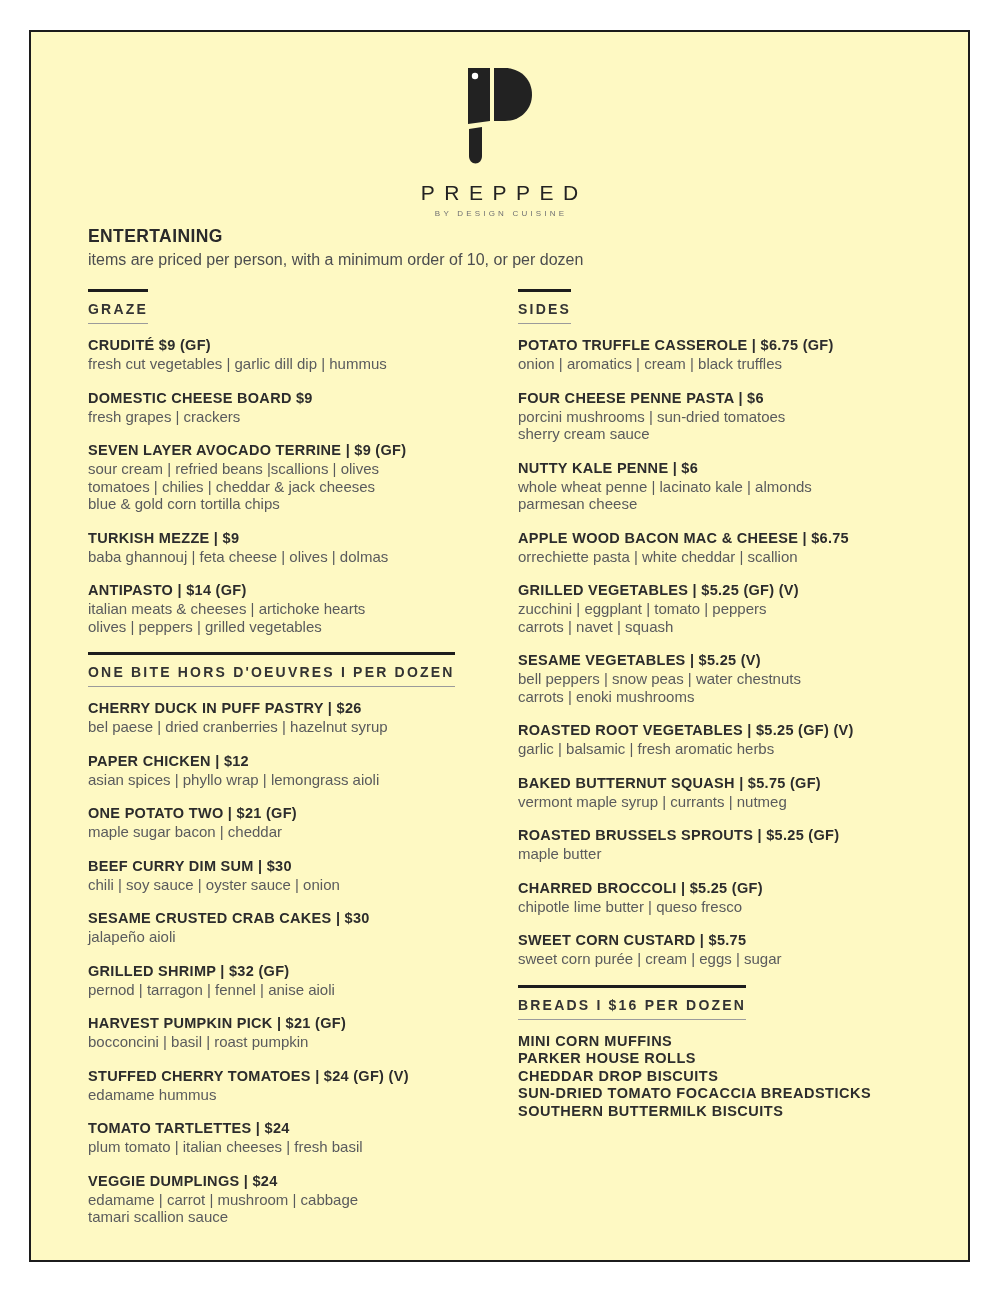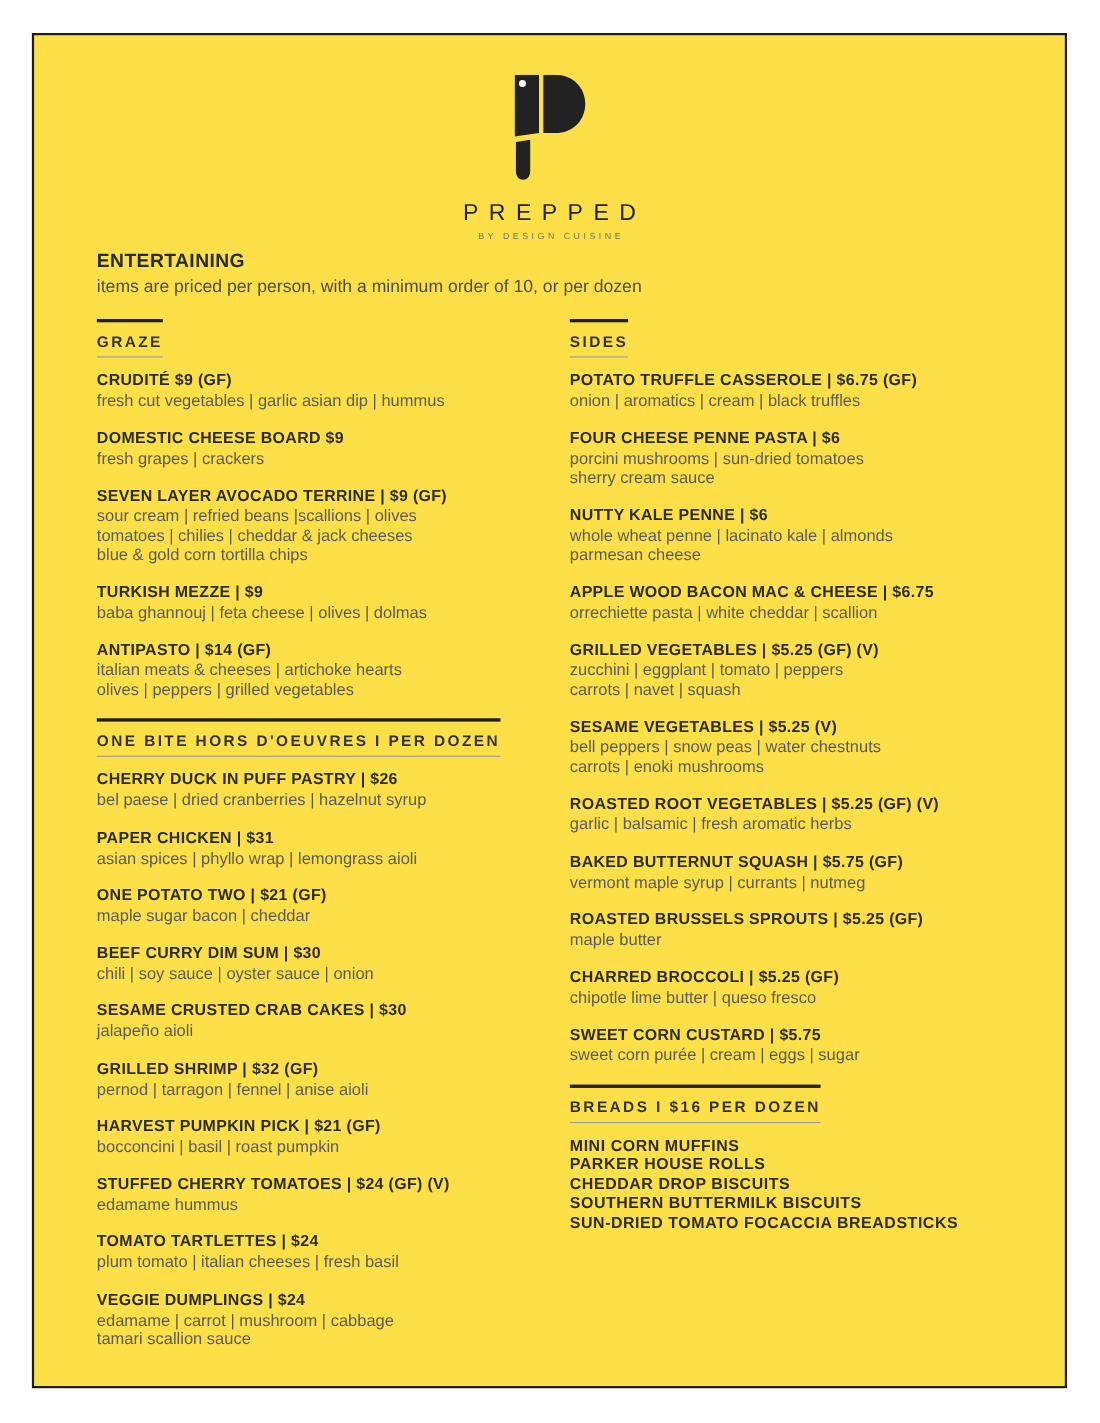--- a/index.html
+++ b/index.html
@@ -3,21 +3,21 @@
 <meta charset="utf-8">
 <style>
   html,body{margin:0;padding:0;}
   body{
     width:1000px;height:1294px;background:#ffffff;position:relative;
     font-family:"Liberation Sans", sans-serif;
     -webkit-font-smoothing:antialiased;
   }
   .frame{
     position:absolute;left:29px;top:30px;width:941px;height:1232px;
-    border:2px solid #1c1c1c;box-sizing:border-box;background:#fde047;overflow:hidden;
+    border:2px solid #1c1c1c;box-sizing:border-box;background:#fef9c3;overflow:hidden;
   }
   
   .brand{text-align:center;margin-top:36px;}
   .brand .logo{display:inline-block;}
   .wordmark{
     font-size:21px;letter-spacing:9.5px;padding-left:9.5px;color:#232323;
     font-weight:500;margin-top:13px;
   }
   .tagline{
     font-size:8px;letter-spacing:3.2px;padding-left:3.2px;color:#6f7072;
@@ -79,42 +79,42 @@
 
   <div class="intro">
     <h1>ENTERTAINING</h1>
     <p>items are priced per person, with a minimum order of 10, or per dozen</p>
   </div>
 
   <div class="columns">
     <div class="col-left" id="col-left">
         <section class="menu-section"><div class="sec-head"><div class="rule-thick"></div><h2 class="sec-title">GRAZE</h2><div class="rule-thin"></div></div><div class="menu-item">
             <h3 class="item-title">CRUDITÉ $9 (GF)</h3>
-            <div class="desc-line">fresh cut vegetables | garlic asian dip | hummus</div>
+            <div class="desc-line">fresh cut vegetables | garlic dill dip | hummus</div>
           </div><div class="menu-item">
             <h3 class="item-title">DOMESTIC CHEESE BOARD $9</h3>
             <div class="desc-line">fresh grapes | crackers</div>
           </div><div class="menu-item">
             <h3 class="item-title">SEVEN LAYER AVOCADO TERRINE | $9 (GF)</h3>
             <div class="desc-line">sour cream | refried beans |scallions | olives</div>
             <div class="desc-line">tomatoes | chilies | cheddar &amp; jack cheeses</div>
             <div class="desc-line">blue &amp; gold corn tortilla chips</div>
           </div><div class="menu-item">
             <h3 class="item-title">TURKISH MEZZE | $9</h3>
             <div class="desc-line">baba ghannouj | feta cheese | olives | dolmas</div>
           </div><div class="menu-item">
             <h3 class="item-title">ANTIPASTO | $14 (GF)</h3>
             <div class="desc-line">italian meats &amp; cheeses | artichoke hearts</div>
             <div class="desc-line">olives | peppers | grilled vegetables</div>
           </div></section>
         <section class="menu-section"><div class="sec-head"><div class="rule-thick"></div><h2 class="sec-title">ONE BITE HORS D'OEUVRES I PER DOZEN</h2><div class="rule-thin"></div></div><div class="menu-item">
             <h3 class="item-title">CHERRY DUCK IN PUFF PASTRY | $26</h3>
             <div class="desc-line">bel paese | dried cranberries | hazelnut syrup</div>
           </div><div class="menu-item">
-            <h3 class="item-title">PAPER CHICKEN | $31</h3>
+            <h3 class="item-title">PAPER CHICKEN | $12</h3>
             <div class="desc-line">asian spices | phyllo wrap | lemongrass aioli</div>
           </div><div class="menu-item">
             <h3 class="item-title">ONE POTATO TWO | $21 (GF)</h3>
             <div class="desc-line">maple sugar bacon | cheddar</div>
           </div><div class="menu-item">
             <h3 class="item-title">BEEF CURRY DIM SUM | $30</h3>
             <div class="desc-line">chili | soy sauce | oyster sauce | onion</div>
           </div><div class="menu-item">
             <h3 class="item-title">SESAME CRUSTED CRAB CAKES | $30</h3>
             <div class="desc-line">jalapeño aioli</div>
@@ -175,20 +175,20 @@
             <h3 class="item-title">SWEET CORN CUSTARD | $5.75</h3>
             <div class="desc-line">sweet corn purée | cream | eggs | sugar</div>
           </div></section>
         <section class="menu-section plain"><div class="sec-head"><div class="rule-thick"></div><h2 class="sec-title">BREADS I $16 PER DOZEN</h2><div class="rule-thin"></div></div><div class="menu-item">
             <h3 class="item-title">MINI CORN MUFFINS</h3>
           </div><div class="menu-item">
             <h3 class="item-title">PARKER HOUSE ROLLS</h3>
           </div><div class="menu-item">
             <h3 class="item-title">CHEDDAR DROP BISCUITS</h3>
           </div><div class="menu-item">
+            <h3 class="item-title">SUN-DRIED TOMATO FOCACCIA BREADSTICKS</h3>
+          </div><div class="menu-item">
             <h3 class="item-title">SOUTHERN BUTTERMILK BISCUITS</h3>
-          </div><div class="menu-item">
-            <h3 class="item-title">SUN-DRIED TOMATO FOCACCIA BREADSTICKS</h3>
           </div></section>
       </div>
   </div>
 
 </div>
 
 </body></html>

